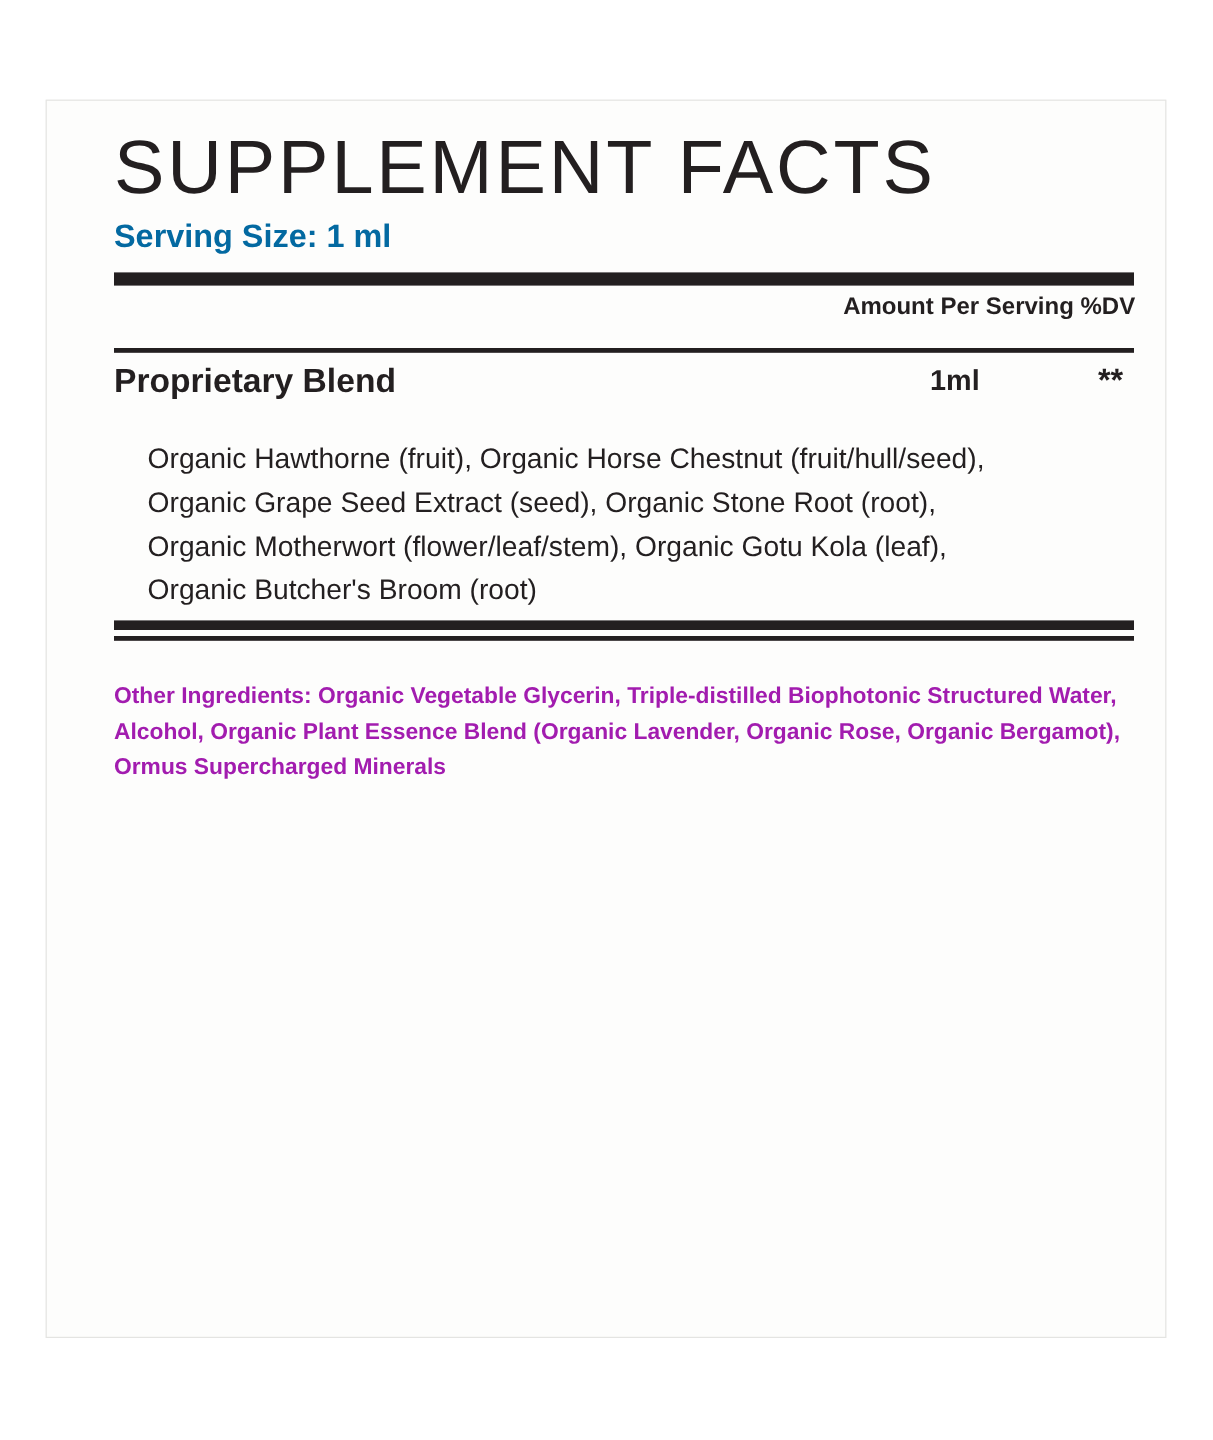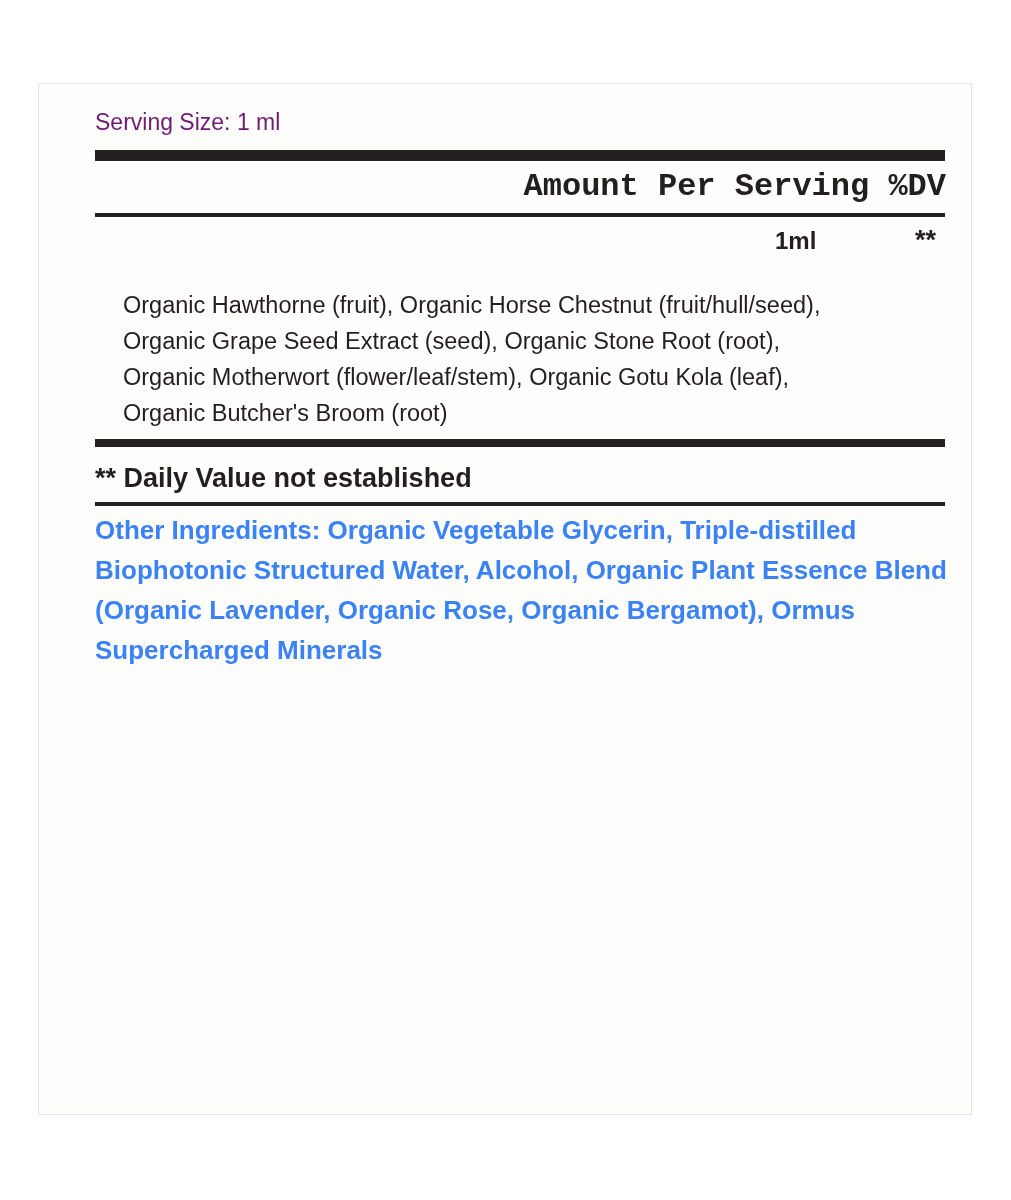--- a/index.html
+++ b/index.html
@@ -37,47 +37,46 @@
     font-size: 63px;
     letter-spacing: 2.4px;
     font-weight: 400;
     line-height: 1.08;
     color: #231f20;
     white-space: nowrap;
     margin: 0 0 4px 0;
   }
 
   .serving-line {
-    font-size: 23px;
-    font-weight: normal;
+    font-size: 27px;
+    font-weight: bold;
     line-height: 1.42;
-    color: #701a75;
+    color: #0369a1;
   }
 
   .rule {
     background: #231f20;
     width: 850px;
   }
   .rule-thick { height: 11px; margin-top: 11px; }
   .rule-thin  { height: 4px;  margin-top: 5px; }
   .rule-medium{ height: 8px;  margin-top: 8px; }
 
   .amount-row {
     position: relative;
     height: 40px;
     margin-top: 7px;
   }
   .amount-label {
     position: absolute;
     right: -5px;
     top: 0;
-    font-size: 32px;
+    font-size: 20px;
     font-weight: bold;
     white-space: nowrap;
-    font-family: Liberation Mono, monospace;
   }
 
   .blend-row {
     position: relative;
     height: 44px;
     margin-top: 8px;
   }
   .blend-name {
     position: absolute;
     left: 0;
@@ -110,54 +109,55 @@
   }
 
   .footnote {
     font-size: 27px;
     font-weight: bold;
     margin-top: 14px;
     line-height: 1.3;
   }
 
   .other-ingredients {
-    margin-top: 4px;
+    margin-top: 32px;
     width: 890px;
-    font-size: 26px;
+    font-size: 19px;
     font-weight: bold;
     line-height: 1.55;
-    color: #3b82f6;
+    color: #a21caf;
   }
 </style>
 </head>
 <body>
 
 <div class="panel">
   <div class="inner">
 
+    <div class="title">SUPPLEMENT FACTS</div>
 
     <div class="serving-line">Serving Size: 1 ml</div>
 
     <div class="rule rule-thick"></div>
 
     <div class="amount-row">
       <div class="amount-label">Amount Per Serving %DV</div>
     </div>
 
     <div class="rule rule-thin"></div>
 
     <div class="blend-row">
+      <div class="blend-name">Proprietary Blend</div>
       <div class="blend-amount">1ml</div>
       <div class="blend-dv">**</div>
     </div>
 
     <div class="blend-ingredients">Organic Hawthorne (fruit), Organic Horse Chestnut (fruit/hull/seed), Organic Grape Seed Extract (seed), Organic Stone Root (root), Organic Motherwort (flower/leaf/stem), Organic Gotu Kola (leaf), Organic Butcher's Broom (root)</div>
 
     <div class="rule rule-medium"></div>
 
-    <div class="footnote">** Daily Value not established</div>
 
     <div class="rule rule-thin"></div>
 
     <div class="other-ingredients">Other Ingredients: Organic Vegetable Glycerin, Triple-distilled Biophotonic Structured Water, Alcohol, Organic Plant Essence Blend (Organic Lavender, Organic Rose, Organic Bergamot), Ormus Supercharged Minerals</div>
 
   </div>
 </div>
 
 </body></html>

